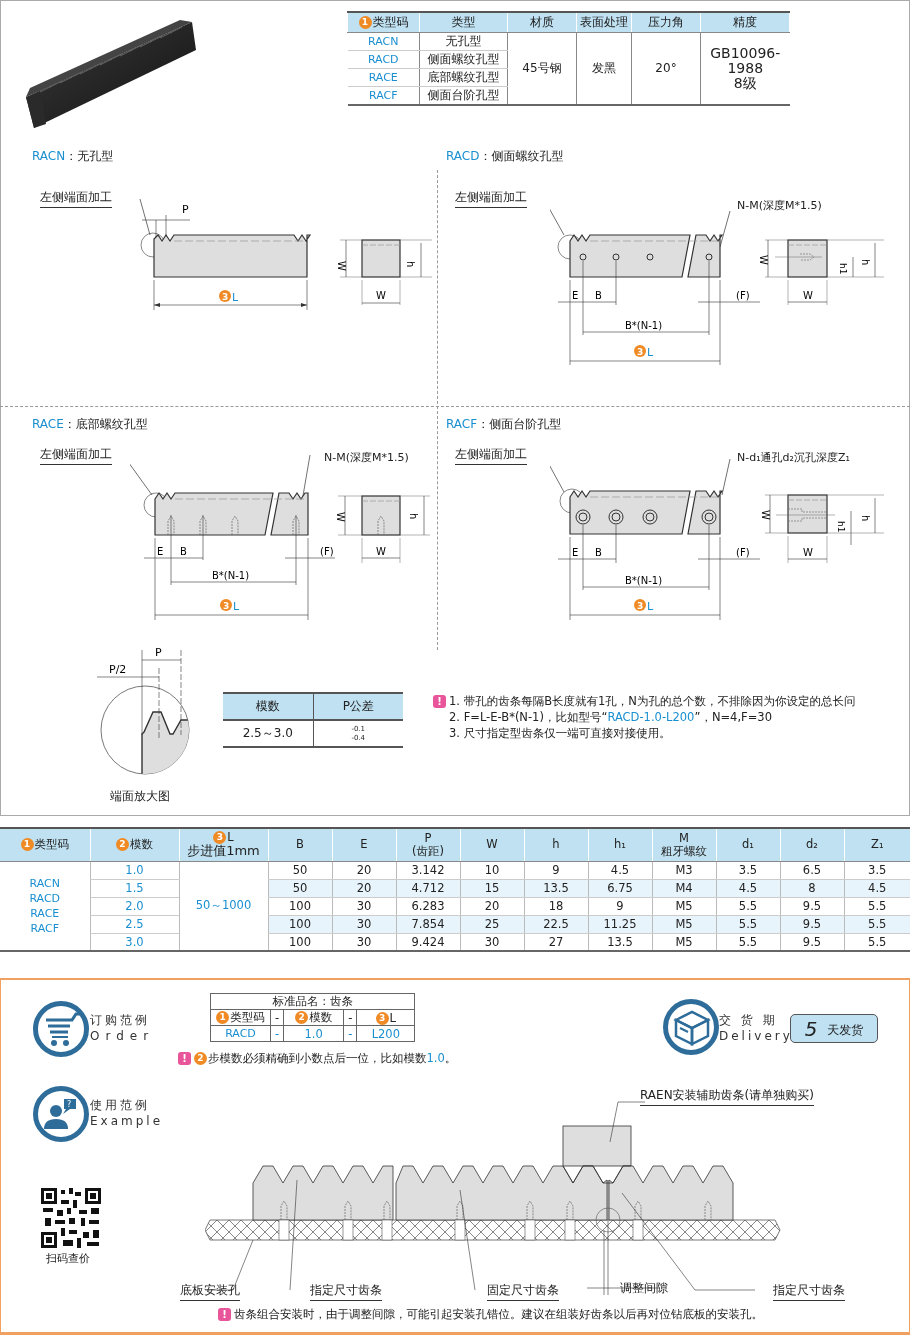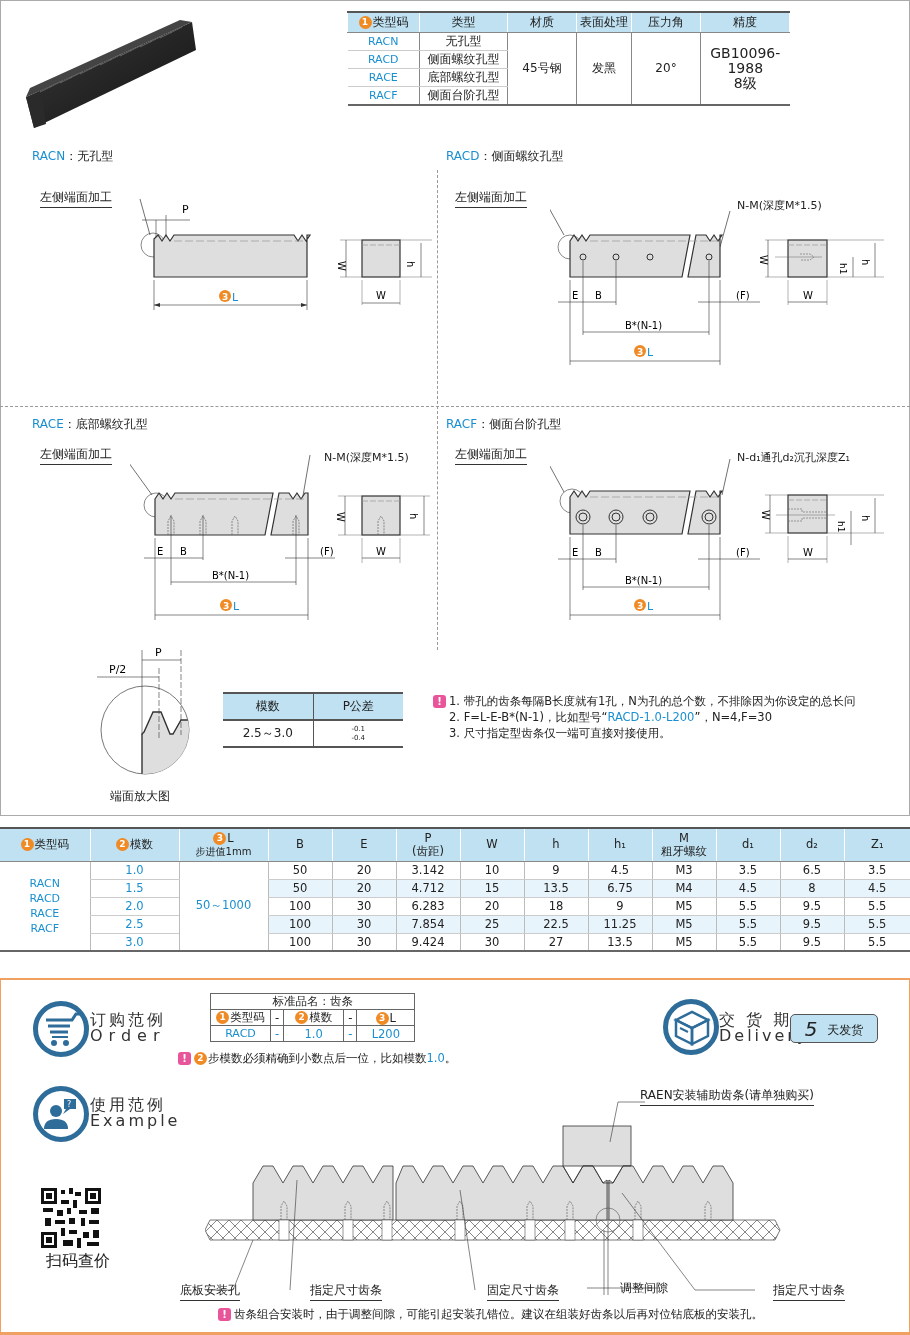--- a/index.html
+++ b/index.html
@@ -41,21 +41,21 @@
   #data-table { left: 0; top: 827px; width: 910px; border-collapse: collapse; font-size: 11.5px; }
   #data-table th { background: #bfe1f2; font-weight: normal; height: 33px; border-left: 1px solid #fff; border-top: 2px solid #555; border-bottom: 1px solid #888; line-height: 13px; text-align: center; }
   #data-table td { height: 18px; text-align: center; border-bottom: 1px solid #ccc; border-left: 1px solid #bbb; }
   #data-table tr.alt td.v { background: #e8f4fb; }
   #data-table tr:last-child td { border-bottom: 2px solid #666; }
   #data-table td.merged { border-bottom: 2px solid #666; }
 
   
   #bottom-frame { left: 0; top: 978px; width: 910px; height: 357px; border: 1px solid #f0a060; border-bottom: 3px solid #f0a060; border-top: 2px solid #f0a060; }
   .round-icon { width: 56px; height: 56px; border-radius: 50%; border: 5px solid #2e6d9a; }
-  .icon-label { font-size: 16px; letter-spacing: 3px; line-height: 16px; color: #333; }
+  .icon-label { font-size: 12px; letter-spacing: 3px; line-height: 16px; color: #333; }
 
   #order-table { left: 178px; top: 993px; border-collapse: collapse; font-size: 11.5px; border: 1px solid #444; margin-left: 32px; }
   #order-table td { border: 1px solid #666; height: 16px; text-align: center; padding: 0 4px; }
   #delivery-box { left: 790px; top: 1014px; width: 88px; height: 29px; border: 1px solid #555; border-radius: 5px; background: #bfe1f2; font-size: 12px; text-align: center; line-height: 28px; }
   #delivery-box .big { font-size: 20px; font-style: italic; margin-right: 10px; vertical-align: -2px; }
 
   .callout { font-size: 12px; border-bottom: 1px solid #333; padding-bottom: 1px; }
   #bottom-note { left: 218px; top: 1307px; font-size: 11.5px; }
 </style>
 </head>
@@ -365,21 +365,21 @@
   <div><span class="warn-badge">!</span><span>1. 带孔的齿条每隔B长度就有1孔，N为孔的总个数，不排除因为你设定的总长问</span></div>
   <div style="padding-left:16px"><span>2. F=L-E-B*(N-1)，比如型号“</span><span class="blue">RACD-1.0-L200</span><span>”，N=4,F=30</span></div>
   <div style="padding-left:16px">3. 尺寸指定型齿条仅一端可直接对接使用。</div>
 </div>
 
 <table id="data-table" class="abs">
   <tbody>
       <tr>
     <th style="width:90px;border-left:none"><span class="orange-dot">1</span><span>类型码</span></th>
     <th style="width:89px"><span class="orange-dot">2</span><span>模数</span></th>
-    <th style="width:89px"><span class="orange-dot">3</span><span>L</span><br><span style="font-size:10px">步进值1mm</span></th>
+    <th style="width:89px"><span class="orange-dot">3</span><span>L</span><br><span style="font-size:13px">步进值1mm</span></th>
     <th style="width:64px">B</th>
     <th style="width:64px">E</th>
     <th style="width:64px"><span>P</span><br><span>(齿距)</span></th>
     <th style="width:64px">W</th>
     <th style="width:64px">h</th>
     <th style="width:64px">h₁</th>
     <th style="width:64px"><span>M</span><br><span>粗牙螺纹</span></th>
     <th style="width:64px">d₁</th>
     <th style="width:64px">d₂</th>
     <th style="width:66px">Z₁</th>
@@ -557,21 +557,21 @@
       <rect x="3" y="3" width="10" height="10"></rect>
       <rect x="47" y="3" width="10" height="10"></rect>
       <rect x="3" y="47" width="10" height="10"></rect>
     </g>
   <g fill="#111">
       <rect x="5" y="5" width="6" height="6"></rect>
       <rect x="49" y="5" width="6" height="6"></rect>
       <rect x="5" y="49" width="6" height="6"></rect>
     </g>
 </svg>
-<div class="abs" style="left:46px;top:1251px;font-size:16px">扫码查价</div>
+<div class="abs" style="left:46px;top:1251px;font-size:11px">扫码查价</div>
 
 <svg class="abs" style="left:205px;top:1080px" width="600" height="220">
   <defs>
     <pattern id="hatch" width="12" height="12" patternUnits="userSpaceOnUse">
       <path d="M0,0 L12,12 M12,0 L0,12" stroke="#555" stroke-width="0.7"></path>
     </pattern>
   </defs>
 
   <path d="M5,60 L570,60 L575,70 L570,80 L5,80 L0,70 Z" transform="translate(0,80)" fill="url(#hatch)" stroke="#555" stroke-width="0.8"></path>
 

